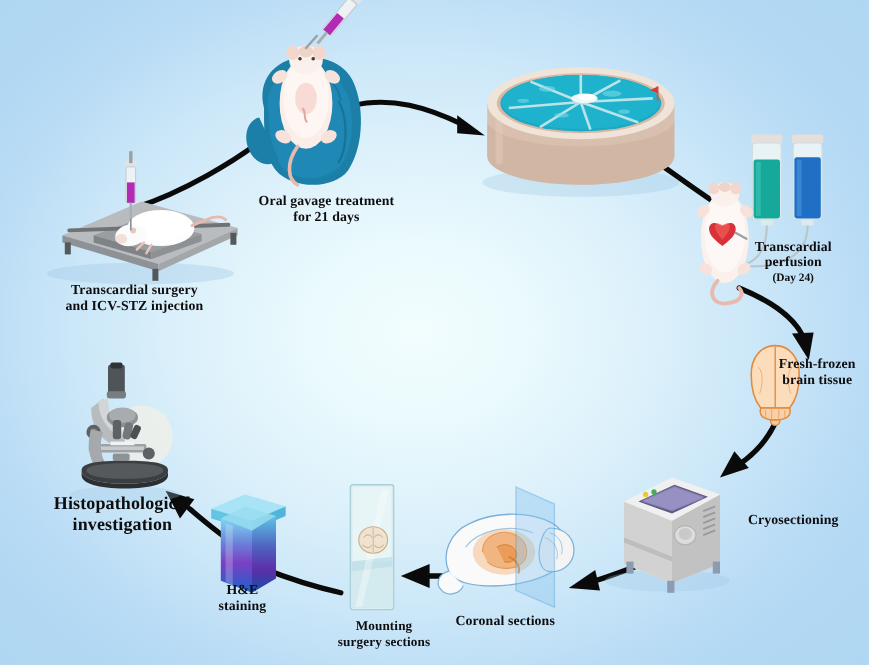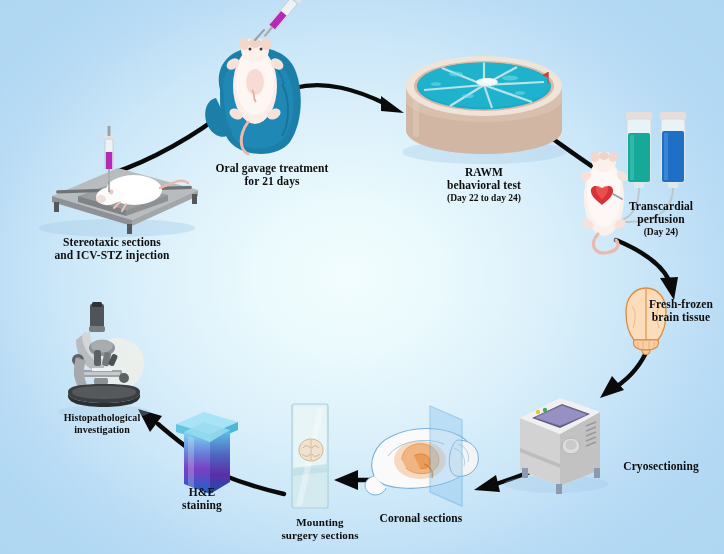--- a/index.html
+++ b/index.html
@@ -110,21 +110,21 @@
 
       <rect x="82" y="6" width="10" height="6" rx="1.5" fill="#dfe3e6"></rect>
       <rect x="83" y="11" width="8" height="30" rx="1.6" fill="#eef2f4" stroke="#c3c9cd" stroke-width=".8"></rect>
       <rect x="83.8" y="24" width="6.4" height="17" fill="#b32bb4"></rect>
       <rect x="85.6" y="-2" width="2.8" height="10" fill="#9aa0a4"></rect>
       <rect x="86" y="41" width="2" height="13" fill="#a9afb3"></rect>
       <path d="M87,54 L87,64" stroke="#8d9296" stroke-width="1.4"></path>
     </svg>
   </div>
   <div class="lbl" style="left:42px;top:236px;width:140px;font-size:11.5px;">
-    <span>Stereotaxic sections</span><br>
+    <span>Transcardial surgery</span><br>
     <span>and ICV-STZ injection</span>
   </div>
 
   <div class="node" style="left:186px;top:2px;">
     <svg width="140" height="160" viewBox="0 0 140 160">
 
       <path d="M34,88 C28,64 44,48 64,46 C86,44 104,52 110,70
                C118,92 116,122 104,140 C92,156 58,156 44,140
                C34,128 34,106 34,88 Z" fill="#1b7fa8"></path>
       <path d="M38,92 C33,74 46,58 64,56 C82,54 98,62 104,78
@@ -205,25 +205,20 @@
         <ellipse cx="44" cy="40" rx="5" ry="1.8"></ellipse>
       </g>
 
       <ellipse cx="95" cy="38" rx="11" ry="4" fill="#eef7f8"></ellipse>
       <ellipse cx="97" cy="37" rx="7" ry="2.6" fill="#ffffff"></ellipse>
 
       <path d="M156,28 L156,40" stroke="#b0665a" stroke-width="1.6"></path>
       <path d="M156,28 L150,31 L156,34 Z" fill="#d83a35"></path>
     </svg>
   </div>
-  <div class="lbl" style="left:411px;top:166px;width:146px;font-size:11.5px;">
-    <span>RAWM</span><br>
-    <span>behavioral test</span>
-    <span class="sub">(Day 22 to day 24)</span>
-  </div>
 
   <div class="node" style="left:586px;top:100px;">
     <svg width="134" height="160" viewBox="0 0 134 160">
 
       <g>
         <rect x="40" y="12" width="26" height="8" rx="2" fill="#e7dedb"></rect>
         <rect x="41" y="19" width="24" height="64" rx="3" fill="#e9f2f5" stroke="#cfdde2" stroke-width="1"></rect>
         <rect x="42" y="33" width="22" height="49" rx="2" fill="#16a99a"></rect>
         <rect x="44" y="35" width="4" height="45" fill="#3fc4b6" opacity=".6"></rect>
         <rect x="48" y="83" width="10" height="5" fill="#dfe8ea"></rect>
@@ -315,21 +310,21 @@
         <line x1="88" y1="76" x2="98" y2="72"></line>
       </g>
 
       <polygon points="22,78 62,94 62,98 22,82" fill="#bdbdbd"></polygon>
 
       <rect x="24" y="98" width="6" height="10" fill="#8d9bb0"></rect>
       <rect x="58" y="114" width="6" height="10" fill="#8d9bb0"></rect>
       <rect x="96" y="98" width="6" height="10" fill="#8d9bb0"></rect>
     </svg>
   </div>
-  <div class="lbl" style="left:611px;top:428px;width:100px;font-size:11.5px;margin-top:32px;">
+  <div class="lbl" style="left:611px;top:428px;width:100px;font-size:11.5px;">
     <span>Cryosectioning</span>
   </div>
 
   <div class="node" style="left:358px;top:404px;">
     <svg width="132" height="108" viewBox="0 0 132 108">
 
       <path d="M16,72 C10,58 16,40 34,32 C54,22 84,22 102,32
                C116,40 118,56 110,66 C100,78 70,86 44,84 C30,83 20,80 16,72 Z" fill="#fafafa" stroke="#7ab0d8" stroke-width="1.1"></path>
 
       <path d="M100,36 C114,36 122,46 120,58 C118,68 108,74 98,72 C92,70 90,60 92,50 C94,42 96,37 100,36 Z" fill="#f4f4f4" stroke="#7ab0d8" stroke-width="1"></path>
@@ -441,18 +436,18 @@
       <rect x="48" y="78" width="14" height="6" rx="1.5" fill="#8d9295"></rect>
 
       <path d="M30,58 C26,70 28,82 34,90 L46,92 C38,84 36,70 40,60 Z" fill="#a5a9ac"></path>
 
       <path d="M22,92 C22,86 34,84 58,84 C82,84 94,86 94,92 C94,99 80,103 58,103 C36,103 22,99 22,92 Z" fill="#3b3f42"></path>
       <path d="M26,92 C26,88 38,86 58,86 C78,86 90,88 90,92 C90,96 78,99 58,99 C38,99 26,96 26,92 Z" fill="#55595c"></path>
 
       <path d="M22,92 C22,99 36,103 58,103 C80,103 94,99 94,92 L94,96 C94,103 80,107 58,107 C36,107 22,103 22,96 Z" fill="#2b2f32"></path>
     </svg>
   </div>
-  <div class="lbl" style="left:40px;top:412px;width:124px;font-size:10px;">
+  <div class="lbl" style="left:40px;top:412px;width:124px;font-size:15px;">
     <span>Histopathological</span><br>
     <span>investigation</span>
   </div>
 
 </div>
 
 </body></html>

